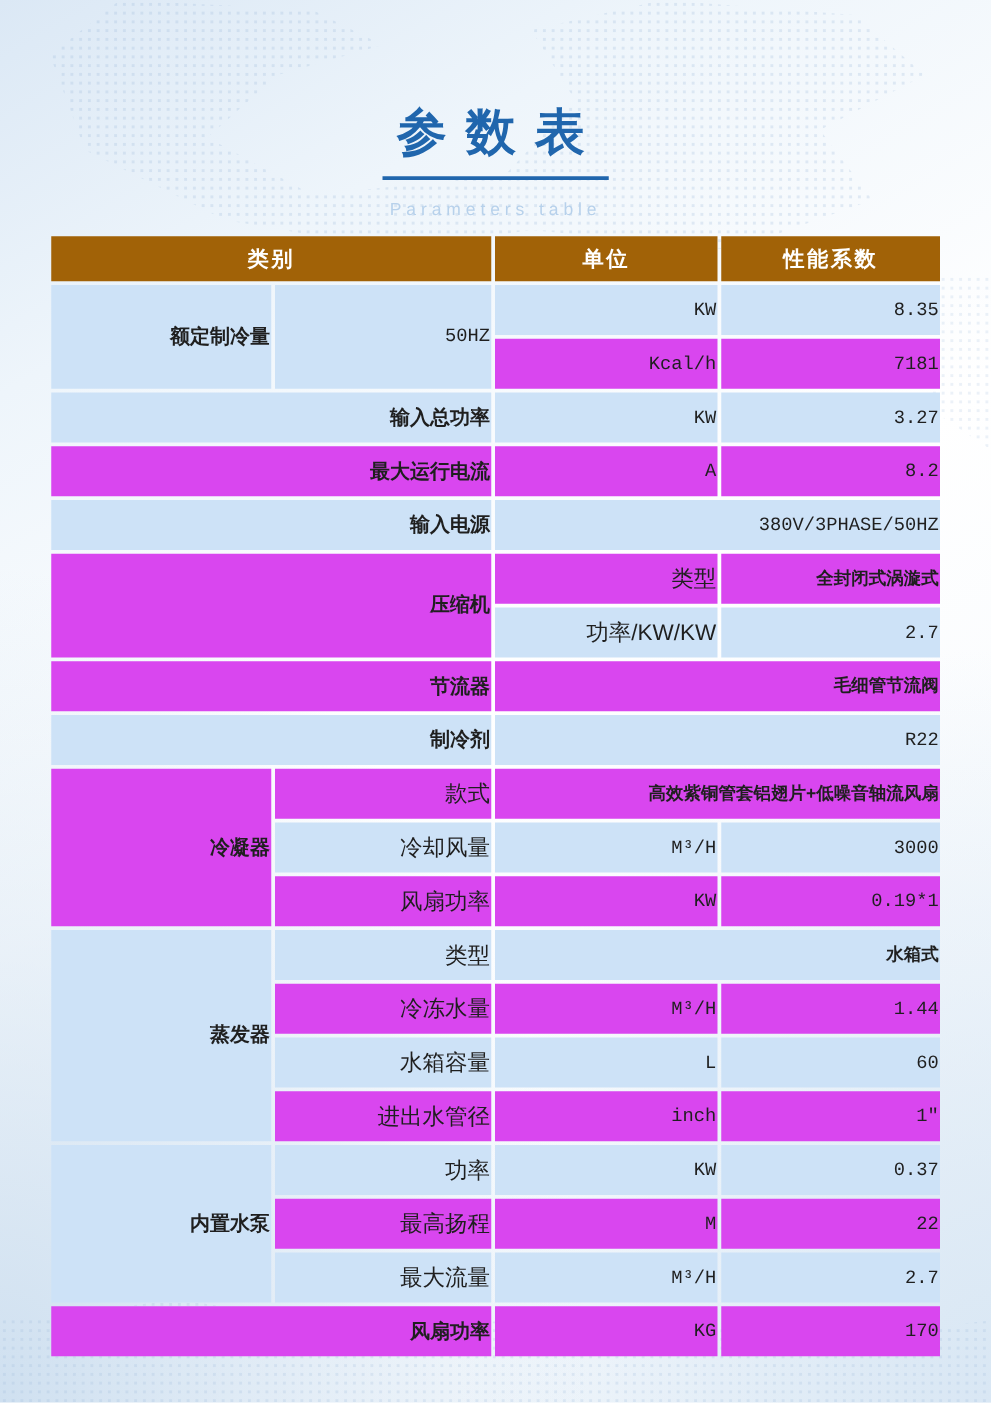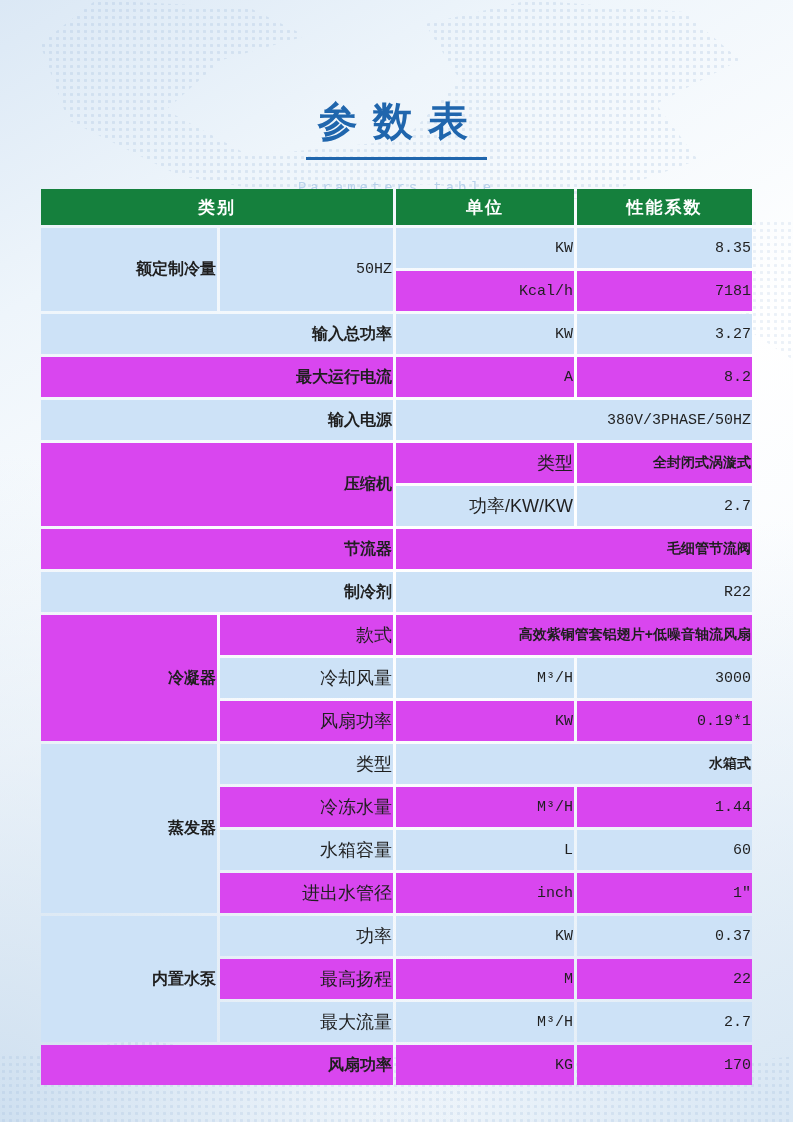--- a/index.html
+++ b/index.html
@@ -31,48 +31,48 @@
     clip-path:polygon(20% 0,100% 0,100% 100%,40% 80%,0 40%);
     opacity:.6;
   }
   .dots.bottom{
     left:0;top:1040px;width:793px;height:82px;
     clip-path:polygon(0 20%,18% 0,40% 30%,62% 10%,80% 40%,100% 20%,100% 100%,0 100%);
     opacity:.7;
   }
   .title-wrap{ text-align:center; padding-top:78px; position:relative; }
   h1.title{
-    margin:16px;
+    margin:0;
     display:inline-block;
     font-size:40px;
     font-weight:bold;
     letter-spacing:.38em;
     text-indent:.19em;
     color:#2066ad;
     border-bottom:3px solid #2066ad;
     padding:0 4px 8px 4px;
     font-family:"Liberation Serif","DejaVu Serif",serif;
   }
   .subtitle{
-    margin-top:4px;
-    font-family:Liberation Mono, monospace;
+    margin-top:15px;
+    font-family:Liberation Sans, sans-serif;
     font-size:14px;
     letter-spacing:.28em;
     color:#b7d1eb;
   }
   table.params{
     position:absolute;
     left:38px; top:186px;
     width:717px;
     border-collapse:separate;
     border-spacing:3px;
     table-layout:fixed;
   }
   table.params th{
-    background:#15803d;
+    background:#a16207;
     color:#ffffff;
     font-size:17px;
     font-weight:bold;
     height:34px;
     letter-spacing:2px;
   }
   table.params td{
     text-align:right;
     vertical-align:middle;
     height:38px;

